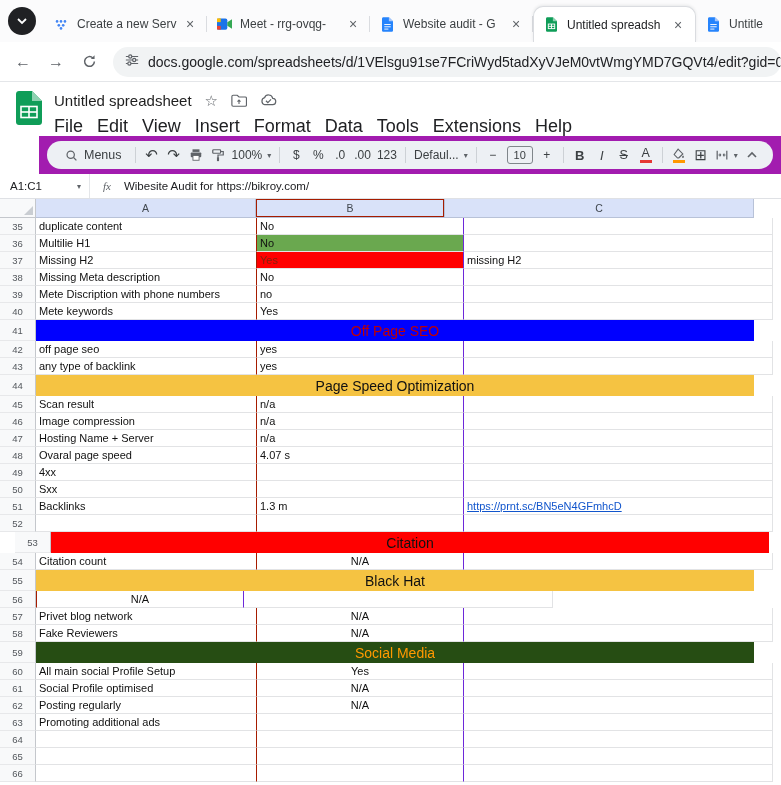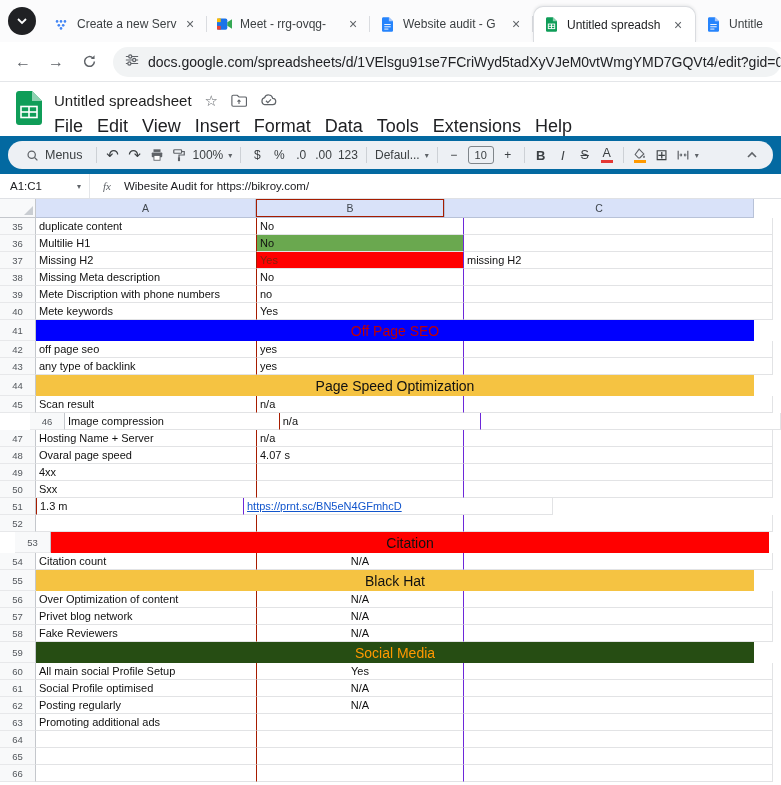--- a/index.html
+++ b/index.html
@@ -29,21 +29,21 @@
   .appheader { height:54px; display:flex; padding:4px 0 0 16px; background:#fff; }
   .applogo svg { width:26px; height:34px; margin-top:5px; }
   .headmain { margin-left:12px; }
   .titlerow { display:flex; align-items:center; height:28px; gap:13px; }
   .doctitle { font-size:15px; color:#1f1f1f; }
   .hicon { color:#5f6368; font-size:15px; display:flex; align-items:center; line-height:1; }
   .menubar { display:flex; height:24px; align-items:center; margin-left:-7px; }
   .menu-item { font-size:18px; color:#202124; padding:2px 7px; border-radius:4px; cursor:pointer; }
 
   
-  .toolbarrow { height:38px; padding:5px 8px; background:#0369a1; }
+  .toolbarrow { height:38px; padding:5px 8px; background:#a21caf;margin-left:39px; }
   .toolbar { background:#edf0f4; border-radius:20px; height:28px; display:flex; align-items:center; padding:0 10px; }
   .tbtn { display:flex; align-items:center; justify-content:center; min-width:22px; height:24px; padding:0 3px; border-radius:4px; font-size:12px; color:#3c4043; cursor:pointer; flex:0 0 auto; }
   .tsep { width:1px; height:16px; background:#cdd1d6; margin:0 5px; flex:0 0 auto; }
   .menusbtn { gap:6px; font-size:12.5px; padding:0 8px; }
   .zoom, .fontname { gap:5px; }
   .caret { font-size:8px; color:#5f6368; }
   .arrowglyph { font-size:15px; color:#3c4043; }
   .fontsizebox { width:26px; height:18px; border:1px solid #80868b; border-radius:3px; font-size:11px; display:flex; align-items:center; justify-content:center; color:#3c4043; margin:0 3px; cursor:text; flex:0 0 auto; }
   .boldb { font-weight:700; font-size:13px; }
   .italicb { font-style:italic; font-size:13px; }
@@ -380,21 +380,21 @@
         <div class="grow" style="height: 21px;">
           <div class="gut">44</div>
           <div class="bannercell" style="background: rgb(245, 195, 66); color: rgb(17, 17, 17);">Page Speed Optimization</div>
         </div>
         <div class="grow" style="height: 17px;">
           <div class="gut">45</div>
           <div class="cell acell">Scan result</div>
           <div class="cell bcell">n/a</div>
           <div class="cell ccell"></div>
         </div>
-        <div class="grow" style="height: 17px; padding-left: 30px;">
+        <div class="grow" style="height: 17px;">
           <div class="gut">46</div>
           <div class="cell acell">Image compression</div>
           <div class="cell bcell">n/a</div>
           <div class="cell ccell"></div>
         </div>
         <div class="grow" style="height: 17px;">
           <div class="gut">47</div>
           <div class="cell acell">Hosting Name + Server</div>
           <div class="cell bcell">n/a</div>
           <div class="cell ccell"></div>
@@ -412,20 +412,21 @@
           <div class="cell ccell"></div>
         </div>
         <div class="grow" style="height: 17px;">
           <div class="gut">50</div>
           <div class="cell acell">Sxx</div>
           <div class="cell bcell"></div>
           <div class="cell ccell"></div>
         </div>
         <div class="grow" style="height: 17px;">
           <div class="gut">51</div>
+          <div class="cell acell">Backlinks</div>
           <div class="cell bcell">1.3 m</div>
           <div class="cell ccell linkcell">https://prnt.sc/BN5eN4GFmhcD</div>
         </div>
         <div class="grow" style="height: 17px;">
           <div class="gut">52</div>
           <div class="cell acell"></div>
           <div class="cell bcell"></div>
           <div class="cell ccell"></div>
         </div>
         <div class="grow" style="height: 21px; padding-left: 15px;">
@@ -437,21 +438,20 @@
           <div class="cell acell">Citation count</div>
           <div class="cell bcell" style="justify-content: center;">N/A</div>
           <div class="cell ccell"></div>
         </div>
         <div class="grow" style="height: 21px;">
           <div class="gut">55</div>
           <div class="bannercell" style="background: rgb(245, 195, 66); color: rgb(17, 17, 17);">Black Hat</div>
         </div>
         <div class="grow" style="height: 17px;">
           <div class="gut">56</div>
-          <div class="cell acell">Over Optimization of content</div>
           <div class="cell bcell" style="justify-content: center;">N/A</div>
           <div class="cell ccell"></div>
         </div>
         <div class="grow" style="height: 17px;">
           <div class="gut">57</div>
           <div class="cell acell">Privet blog network</div>
           <div class="cell bcell" style="justify-content: center;">N/A</div>
           <div class="cell ccell"></div>
         </div>
         <div class="grow" style="height: 17px;">

